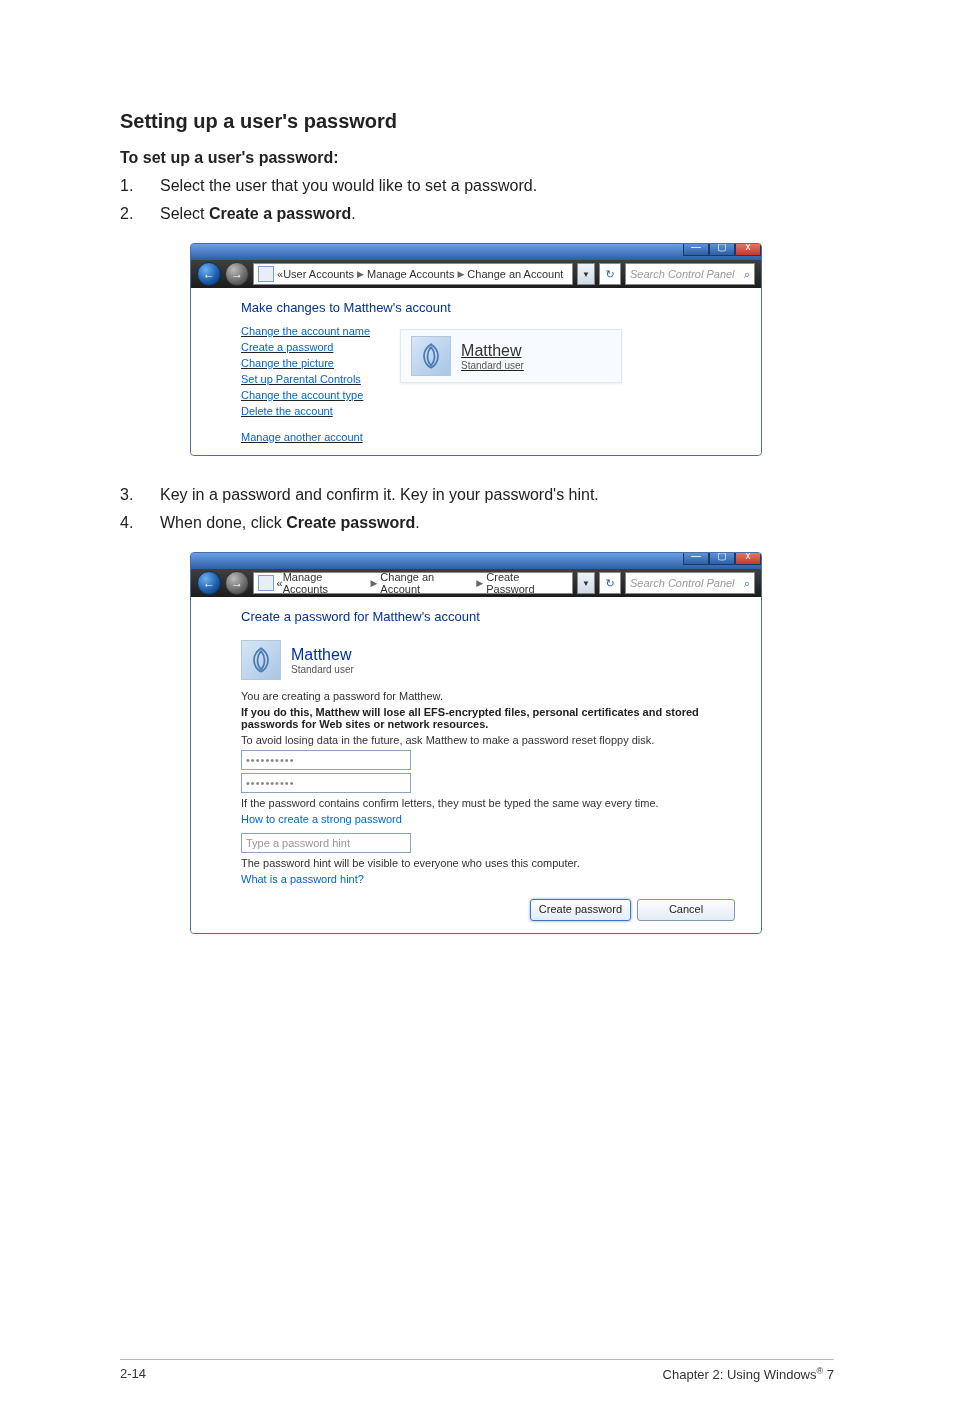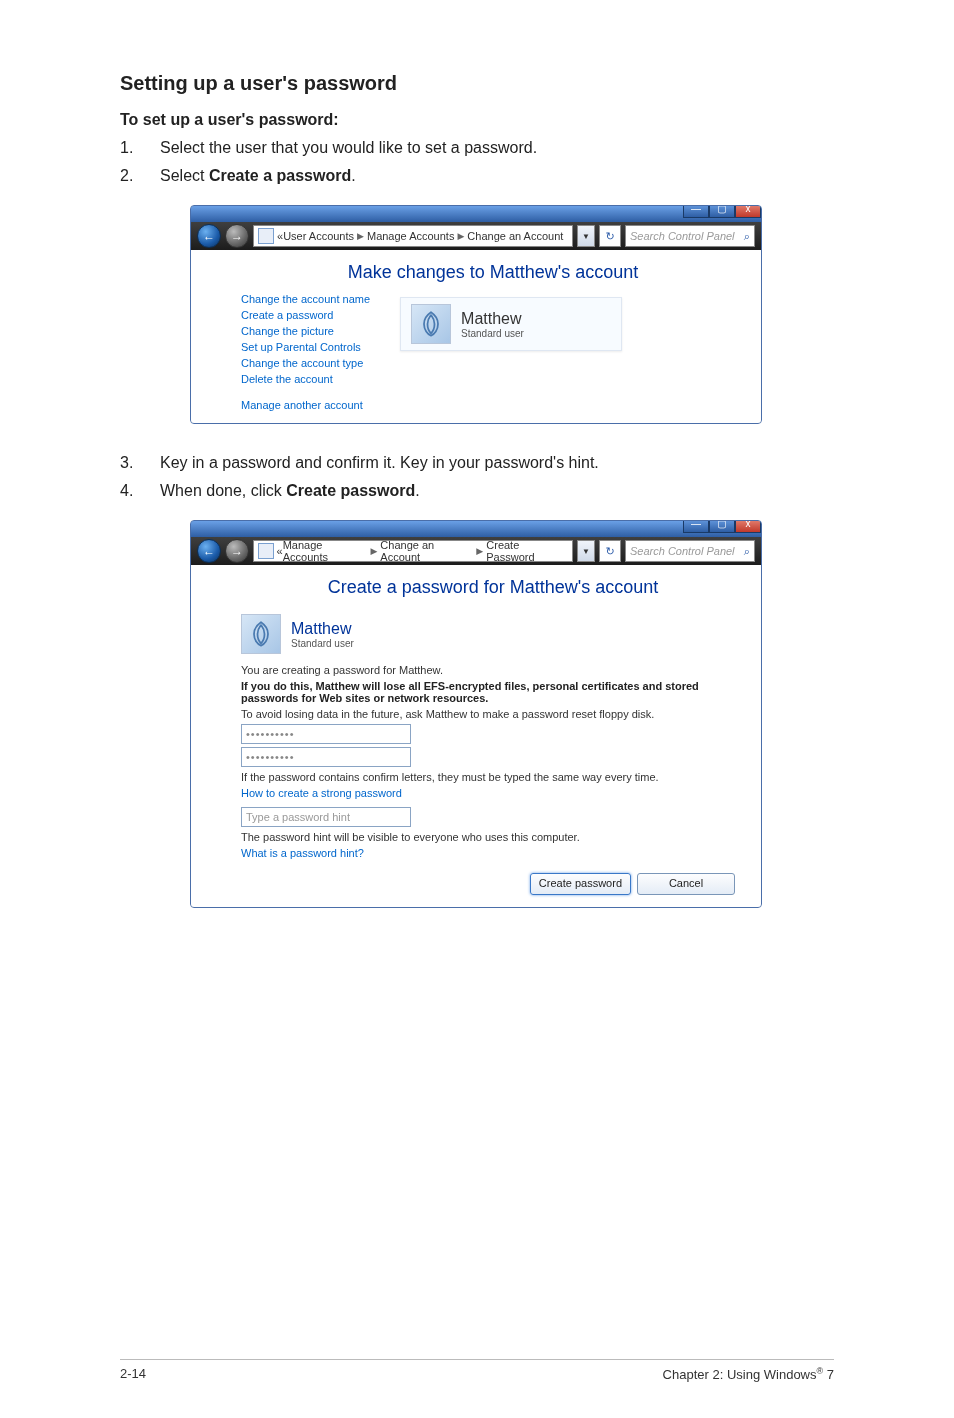--- a/index.html
+++ b/index.html
@@ -7,21 +7,21 @@
     padding: 0;
     background: #fff;
     font-family: Arial, Helvetica, sans-serif;
     color: #222;
     width: 954px;
   }
   .page {
     box-sizing: border-box;
     width: 954px;
     min-height: 1418px;
-    padding: 72px 120px 40px 120px;
+    padding: 110px 120px 40px 120px;
     position: relative;
   }
   h2.section-title {
     font-size: 20px;
     font-weight: bold;
     margin: 0 0 6px 0;
   }
   .subheading {
     font-size: 16px;
     font-weight: bold;
@@ -157,39 +157,39 @@
   .search-box .mag {
     color: #2a5aa8;
     font-style: normal;
   }
   .content-area {
     background: #fff;
     padding: 12px 16px 12px 50px;
   }
   .cp-heading {
     color: #003399;
-    font-size: 18px;
+    font-size: 13px;
     margin-bottom: 10px;
-    text-align: center;
   }
   .cp-links {
     display: flex;
     flex-direction: column;
     gap: 4px;
     font-size: 11px;
   }
   .cp-links a, .link {
     color: #0066cc;
     text-decoration: none;
     cursor: pointer;
   }
   .cp-columns {
     display: flex;
     gap: 30px;
     align-items: flex-start;
+    text-decoration: underline;
   }
   .user-tile {
     margin-top: 4px;
     width: 200px;
     border: 1px solid #dfe7f2;
     background: #f7fbff;
     padding: 6px 10px;
     display: flex;
     align-items: center;
     gap: 10px;

